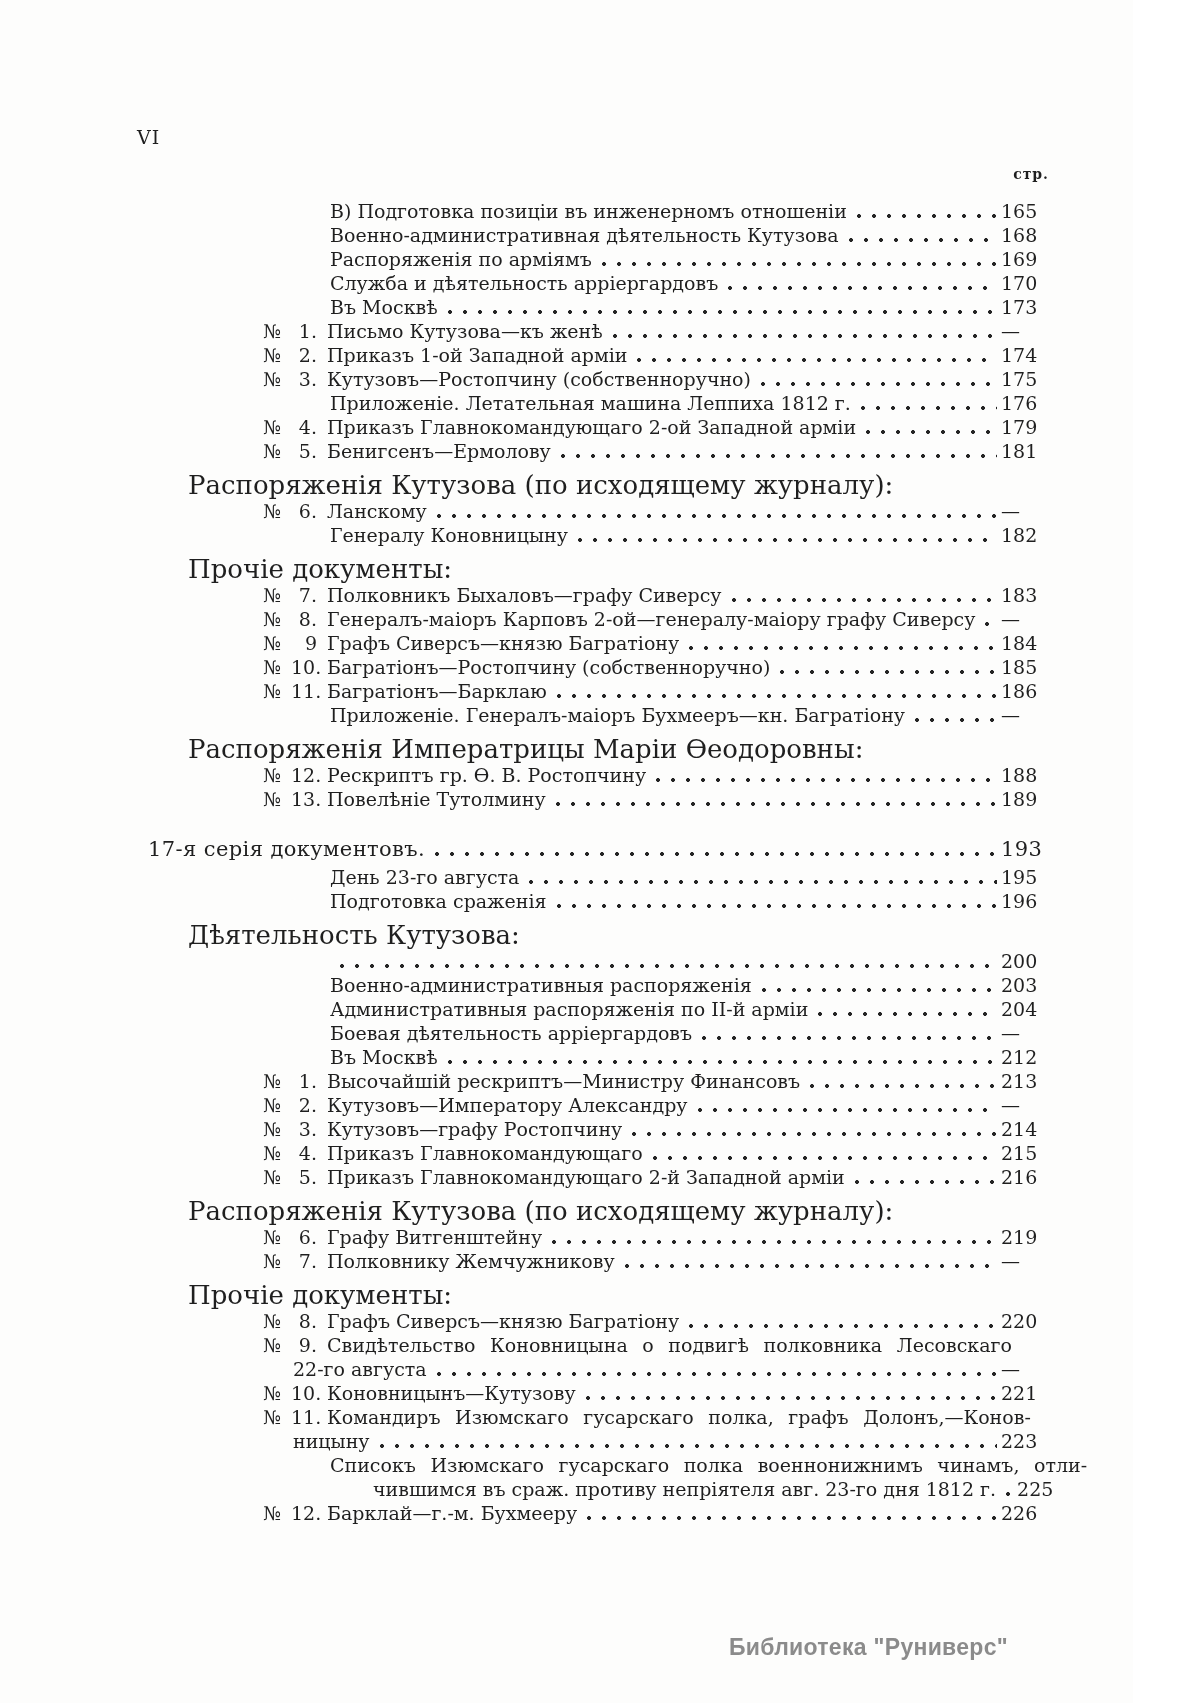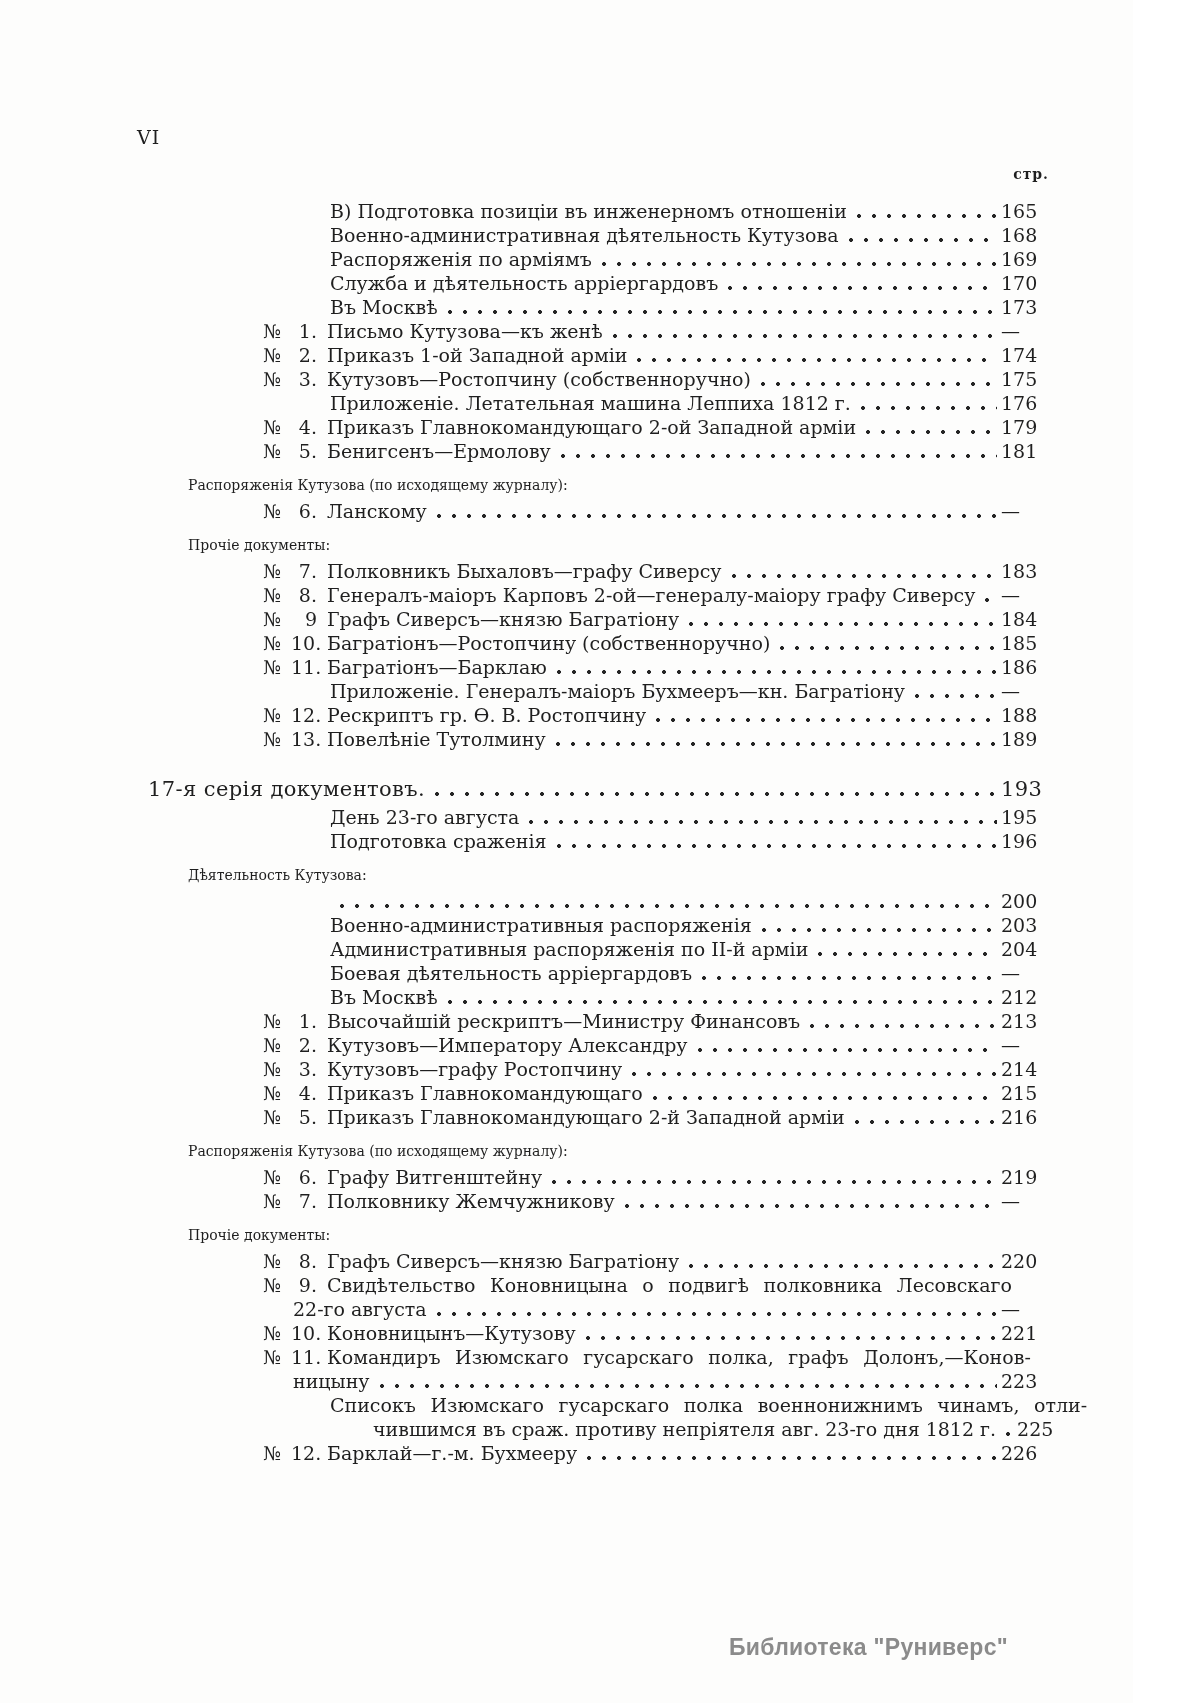--- a/index.html
+++ b/index.html
@@ -23,21 +23,21 @@
     text-align:right;
     font-size:14px;font-weight:bold;letter-spacing:1px;
     padding-right:4px;margin-bottom:16px;
     line-height:18px;
   }
   .row{display:flex;align-items:baseline;}
   .row.num{padding-left:125px;}
   .row.sub{padding-left:192px;}
   .row.cont{padding-left:155px;}
   .row.cont2{padding-left:235px;}
-  .row.heading{padding-left:50px;margin-top:10px;margin-bottom:2px;font-size:14px;}
+  .row.heading{padding-left:50px;margin-top:10px;margin-bottom:2px;font-size:26px;}
   .row.series{padding-left:10px;margin-top:26px;margin-bottom:4px;font-size:21px;letter-spacing:0.4px;}
   .row.spread .txt{word-spacing:0.45em;}
   .nosym{flex:none;width:28px;}
   .noval{flex:none;width:26px;text-align:right;margin-right:10px;}
   .txt{flex:none;white-space:nowrap;}
   .leader{
     flex:1 1 auto;
     align-self:flex-end;
     height:6px;
     margin:0 4px 4px 9px;
@@ -130,20 +130,25 @@
         <div class="row heading">
           <span class="txt">Распоряженія Кутузова (по исходящему журналу):</span>
         </div>
         <div class="row num">
           <span class="nosym">№</span>
           <span class="noval">6.</span>
           <span class="txt">Ланскому</span>
           <span class="leader"></span>
           <span class="page-num">—</span>
         </div>
+        <div class="row sub">
+          <span class="txt">Генералу Коновницыну</span>
+          <span class="leader"></span>
+          <span class="page-num">182</span>
+        </div>
         <div class="row heading">
           <span class="txt">Прочіе документы:</span>
         </div>
         <div class="row num">
           <span class="nosym">№</span>
           <span class="noval">7.</span>
           <span class="txt">Полковникъ Быхаловъ—графу Сиверсу</span>
           <span class="leader"></span>
           <span class="page-num">183</span>
         </div>
@@ -172,20 +177,23 @@
           <span class="nosym">№</span>
           <span class="noval">11.</span>
           <span class="txt">Багратіонъ—Барклаю</span>
           <span class="leader"></span>
           <span class="page-num">186</span>
         </div>
         <div class="row sub">
           <span class="txt">Приложеніе. Генералъ-маіоръ Бухмееръ—кн. Багратіону</span>
           <span class="leader"></span>
           <span class="page-num">—</span>
+        </div>
+        <div class="row heading">
+          <span class="txt">Распоряженія Императрицы Маріи Ѳеодоровны:</span>
         </div>
         <div class="row num">
           <span class="nosym">№</span>
           <span class="noval">12.</span>
           <span class="txt">Рескриптъ гр. Ѳ. В. Ростопчину</span>
           <span class="leader"></span>
           <span class="page-num">188</span>
         </div>
         <div class="row num">
           <span class="nosym">№</span>

